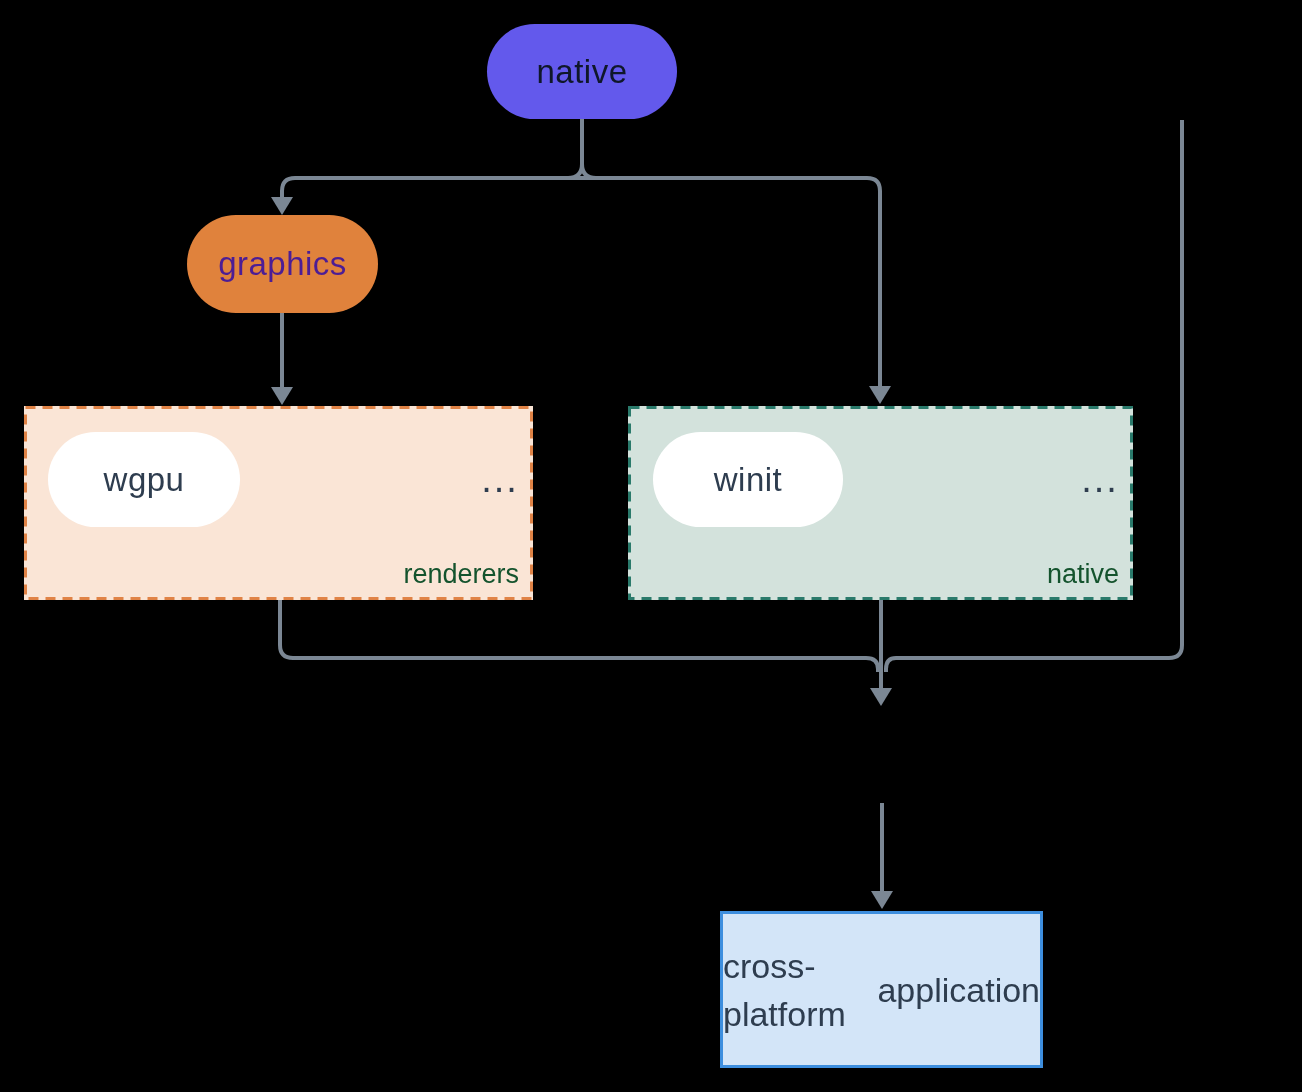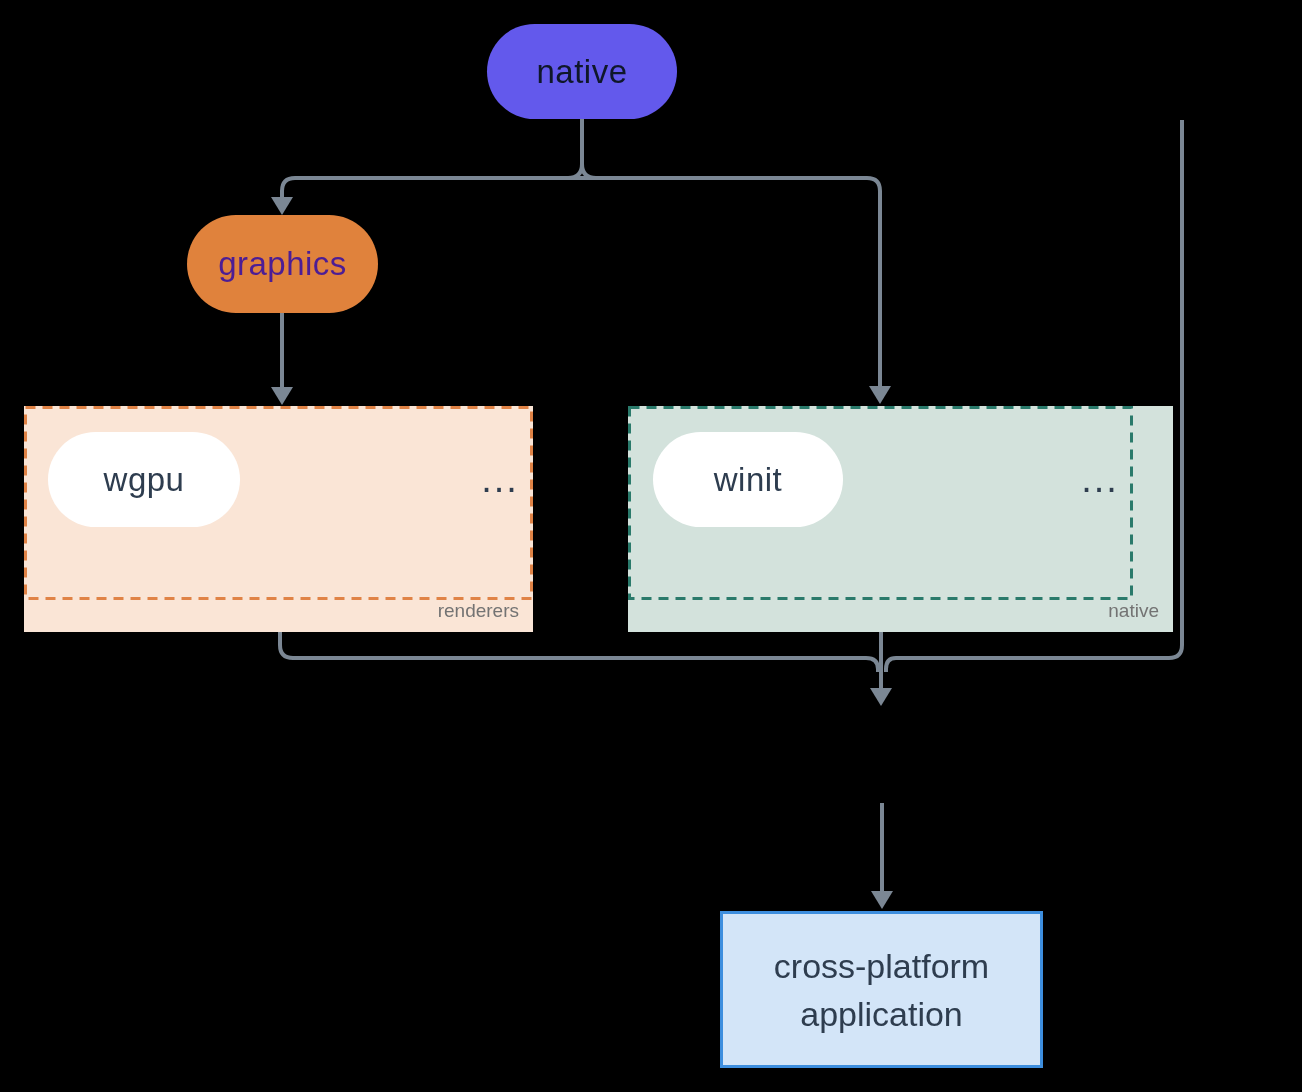--- a/index.html
+++ b/index.html
@@ -44,24 +44,24 @@
   .pill.white  { background: #ffffff; color: #2e3d4f; }
 
   .native  { left: 487px; top: 24px;  width: 190px; height: 95px; }
   .web     { left: 1087px; top: 25px; width: 190px; height: 95px; }
   .graphics{ left: 187px; top: 215px; width: 191px; height: 98px; }
   .iced    { left: 787px; top: 708px; width: 191px; height: 95px; }
 
   .group {
     position: absolute;
     top: 406px;
-    height: 226px;
+    height: 194px;
   }
   .group.renderers { left: 24px;  width: 509px; background: #fae5d6; }
-  .group.shells    { left: 628px; width: 505px; background: #d3e2dc; padding-left: 40px; }
+  .group.shells    { left: 628px; width: 505px; background: #d3e2dc; }
   .group svg.border-rect {
     position: absolute;
     left: 0; top: 0;
     width: 100%; height: 100%;
   }
   .group .dash {
     fill: none;
     stroke-width: 3;
     stroke-dasharray: 10 7;
   }
@@ -86,33 +86,33 @@
     letter-spacing: 2px;
     color: #2e3d4f;
   }
   .group.renderers .ellipsis { left: 448px; }
   .group.shells    .ellipsis { left: 444px; }
 
   .group-label {
     position: absolute;
     right: 14px;
     bottom: 10px;
-    font-size: 19px;
-    color: #737373;
+    font-size: 27px;
+    color: #14532d;
   }
 
   .app-box {
     position: absolute;
     left: 720px; top: 911px;
     width: 323px; height: 157px;
     background: #d3e5f8;
     border: 3px solid #3d8ede;
     box-sizing: border-box;
     display: flex;
-    flex-direction: column;
+    flex-direction: row;
     align-items: center;
     justify-content: center;
     color: #2e3d4f;
     font-size: 34px;
     line-height: 48px;
   }
 </style>
 </head>
 <body>
 

